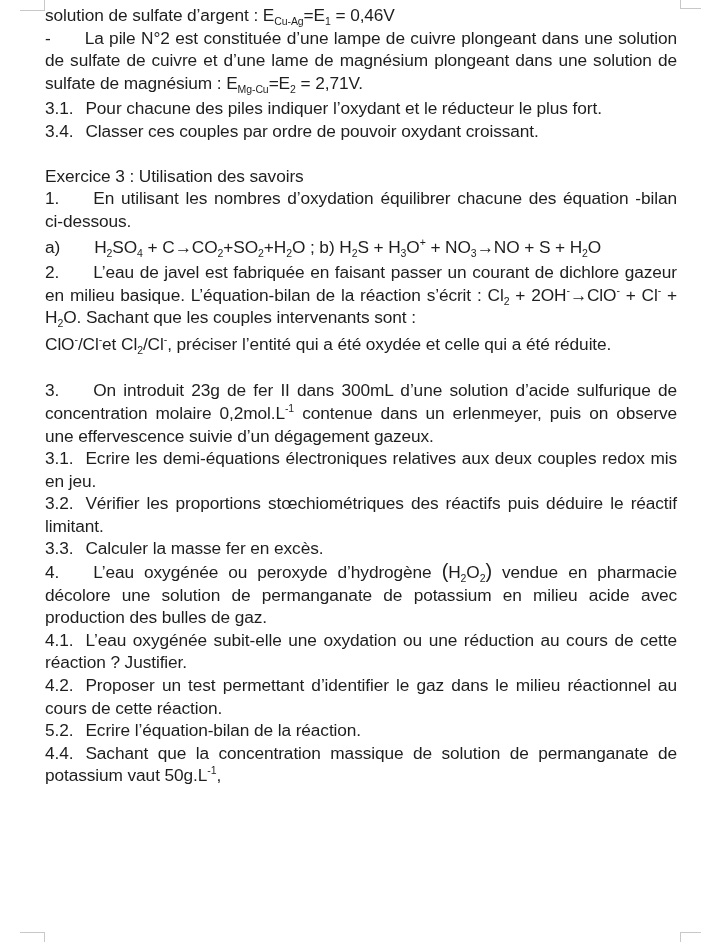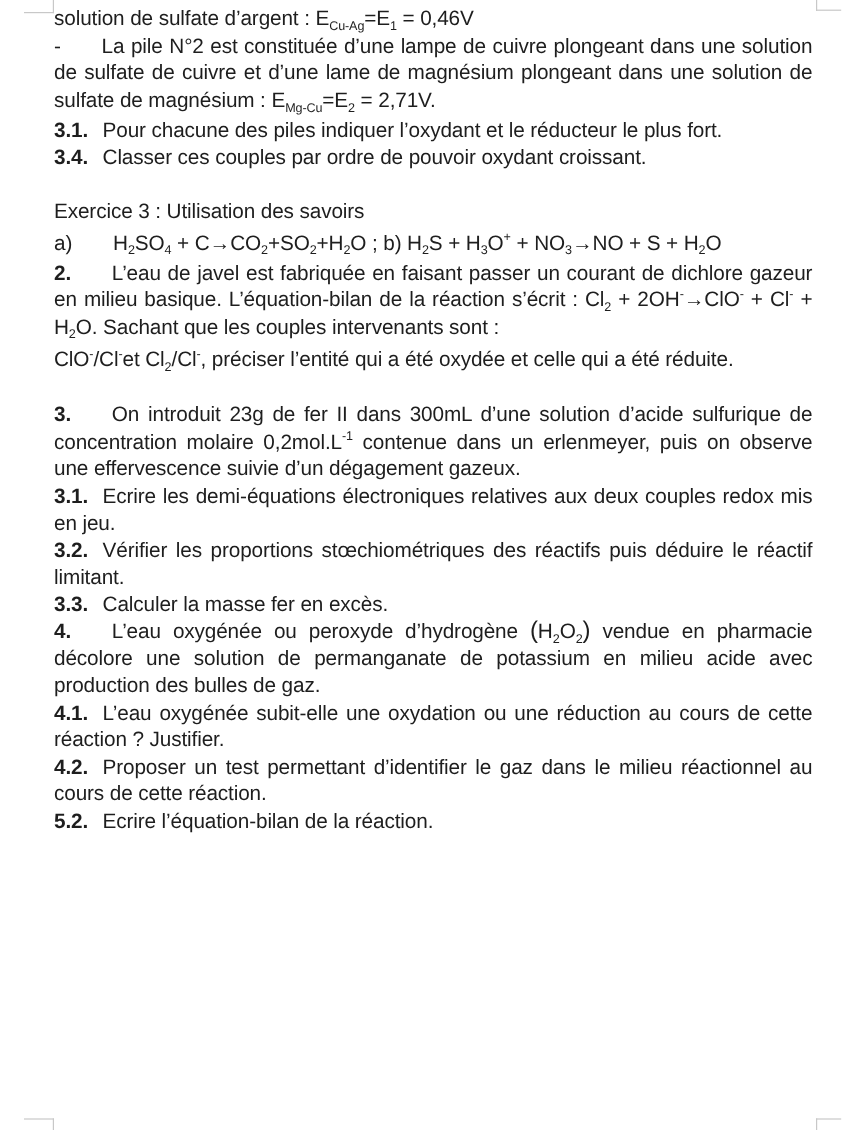--- a/index.html
+++ b/index.html
@@ -13,21 +13,21 @@
     .crop.tl { left: 20px; top: 0; border-width: 0 1px 1px 0; }
     .crop.tr { left: 680px; top: 0; border-width: 0 0 1px 1px; width: 20px; height: 8px; }
     .crop.bl { left: 20px; top: 932px; border-width: 1px 1px 0 0; height: 10px; }
     .crop.br { left: 680px; top: 932px; border-width: 1px 0 0 1px; width: 20px; height: 10px; }
 
     .content {
       position: absolute; left: 45px; top: 4px; width: 632px;
       font-size: 17.3px; line-height: 22.6px; letter-spacing: -0.1px;
     }
     .p { margin: 0; text-align: justify; text-align-last: left; }
-    .num { font-weight: bold; }
+    .num { font-weight: normal; }
     .gap-sm { height: 3px; }
     .gap-md { height: 22px; }
     .gap-lg { height: 24px; }
     .tab { display: inline-block; width: 34px; }
     .tab-s { display: inline-block; width: 12px; }
     sub { font-size: 10.5px; vertical-align: -4px; line-height: 0; }
     sup { font-size: 10.5px; vertical-align: 7px; line-height: 0; }
     .u { }
     .heading { font-weight: 500; }
     .eq-line { margin-top: 4px; margin-bottom: 2px; }
@@ -50,31 +50,33 @@
 
     <div class="gap-sm"></div>
 
     <p class="p"><span class="num">3.1.</span><span class="tab-s"></span><span>Pour chacune des piles indiquer l’oxydant et le réducteur le plus fort.</span></p>
     <p class="p"><span class="num">3.4.</span><span class="tab-s"></span><span>Classer ces couples par ordre de pouvoir oxydant croissant.</span></p>
 
     <div class="gap-md"></div>
 
     <p class="p heading"><span class="u">Exercice 3</span><span> : Utilisation  des savoirs</span></p>
 
+    <p class="p"><span>1.</span><span class="tab"></span><span>En utilisant les nombres d’oxydation équilibrer chacune des équation -bilan ci-dessous.</span></p>
 
     <p class="p eq-line"><span>a)</span><span class="tab"></span><span id="eq-a"><span>H</span><sub>2</sub><span>SO</span><sub>4</sub><span> + C→CO</span><sub>2</sub><span>+SO</span><sub>2</sub><span>+H</span><sub>2</sub><span>O ; b) H</span><sub>2</sub><span>S + H</span><sub>3</sub><span>O</span><sup>+</sup><span> + NO</span><sub>3</sub><span>→NO + S + H</span><sub>2</sub><span>O</span></span></p>
 
     <p class="p"><span class="num">2.</span><span class="tab"></span><span>L’eau de javel est fabriquée en faisant passer un courant de dichlore gazeur en milieu basique. L’équation-bilan de la réaction s’écrit :</span> <span id="q2-eq"><span>Cl</span><sub>2</sub><span> + 2OH</span><sup>-</sup><span>→ClO</span><sup>-</sup><span> + Cl</span><sup>-</sup><span> + H</span><sub>2</sub><span>O. Sachant que les couples intervenants sont :</span></span></p>
     <p class="p" style="margin-top:4px"><span id="q2-b"><span>ClO</span><sup>-</sup><span>/Cl</span><sup>-</sup><span>et  Cl</span><sub>2</sub><span>/Cl</span><sup>-</sup><span>, préciser l’entité qui a été oxydée et celle qui a été réduite.</span></span></p>
 
     <div class="gap-lg"></div>
 
     <p class="p"><span class="num">3.</span><span class="tab"></span><span>On introduit 23g de fer II dans 300mL d’une solution d’acide sulfurique de concentration molaire 0,2mol.L</span><sup>-1</sup><span> contenue dans un erlenmeyer, puis on observe une effervescence suivie d’un dégagement gazeux.</span></p>
     <p class="p"><span class="num">3.1.</span><span class="tab-s"></span><span>Ecrire les demi-équations électroniques relatives aux deux couples redox mis en jeu.</span></p>
     <p class="p"><span class="num">3.2.</span><span class="tab-s"></span><span>Vérifier les proportions stœchiométriques des réactifs puis déduire le réactif limitant.</span></p>
     <p class="p"><span class="num">3.3.</span><span class="tab-s"></span><span>Calculer la masse fer en excès.</span></p>
 
     <p class="p"><span class="num">4.</span><span class="tab"></span><span>L’eau oxygénée ou peroxyde d’hydrogène </span><span id="q4-formula"><span class="paren">(</span><span>H</span><sub>2</sub><span>O</span><sub>2</sub><span class="paren">)</span></span><span> vendue en pharmacie décolore une solution de permanganate de potassium en milieu acide avec production des bulles de gaz.</span></p>
     <p class="p"><span class="num">4.1.</span><span class="tab-s"></span><span>L’eau oxygénée subit-elle une oxydation ou une réduction au cours de cette réaction ? Justifier.</span></p>
     <p class="p"><span class="num">4.2.</span><span class="tab-s"></span><span>Proposer un test permettant d’identifier le gaz dans le milieu réactionnel au cours de cette réaction.</span></p>
     <p class="p"><span class="num">5.2.</span><span class="tab-s"></span><span>Ecrire l’équation-bilan de la réaction.</span></p>
+    <p class="p"><span class="num">4.4.</span><span class="tab-s"></span><span>Sachant que la concentration massique de solution de permanganate de potassium vaut 50g.L</span><sup>-1</sup><span>,</span></p>
   </div>
 </div>
 
 </body></html>

